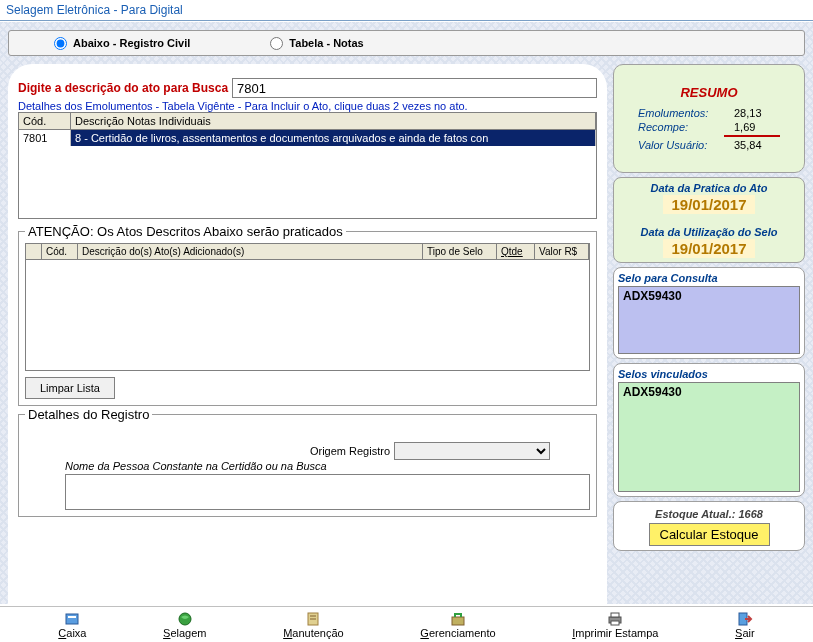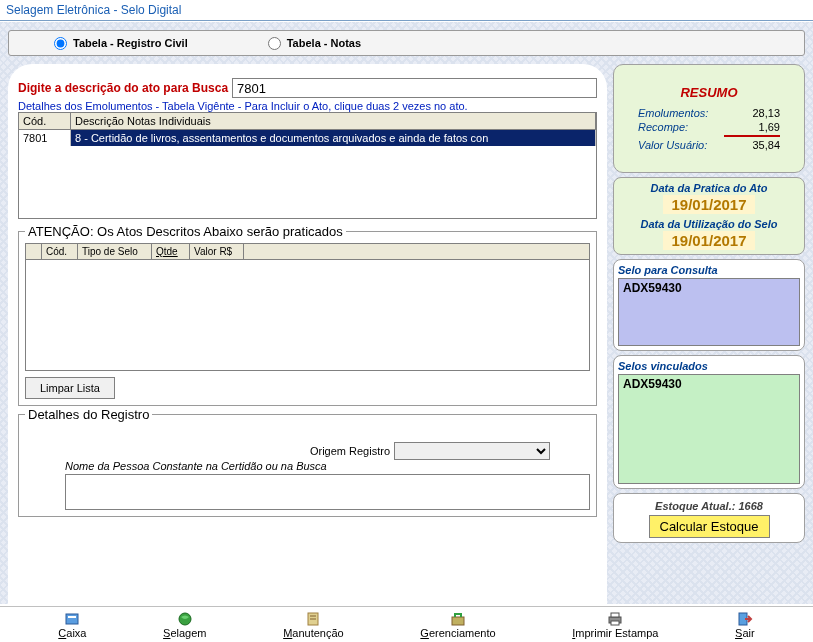--- a/index.html
+++ b/index.html
@@ -38,48 +38,48 @@
 .details-row { display: flex; align-items: center; gap: 4px; margin-top: -8px; flex-wrap: wrap; }
 .details-row label { font-size: 11px; }
 .small-input { border: 1px solid #808080; height: 18px; width: 48px; padding: 1px 2px; }
 .date-input { border: 1px solid #808080; height: 18px; width: 74px; padding: 1px 2px; }
 .details-row2 { display: flex; align-items: center; gap: 4px; margin-top: 6px; justify-content: flex-end; padding-right: 40px; }
 .combo { border: 1px solid #808080; height: 18px; width: 156px; }
 .nome-area { border: 1px solid #808080; height: 36px; margin-top: 2px; background: #fff; }
 .resumo { background: #e8f5d8; border: 1px solid #a0a0a0; border-radius: 10px; padding: 20px; }
 .resumo-title { text-align: center; color: #c00000; font-weight: bold; font-style: italic; font-size: 13px; margin-bottom: 6px; }
 .resumo-line { display: flex; justify-content: space-between; color: #003e8e; font-style: italic; padding: 1px 4px; }
-.resumo-line span:last-child { color: #000; font-style: normal; width: 46px; text-align: right; }
+.resumo-line span:last-child { color: #000; font-style: normal; width: 46px; }
 .red-under { border-bottom: 2px solid #c00000; margin: 1px 4px 1px 90px; }
 .date-box { background: #e8f5d8; border: 1px solid #a0a0a0; border-radius: 8px; padding: 4px; text-align: center; }
 .date-box .lbl { color: #003e8e; font-style: italic; font-weight: bold; }
 .date-box .val { color: #b37800; font-weight: bold; font-size: 15px; background: #fff5cc; display: inline-block; padding: 1px 8px; margin-top: 1px; }
 .selo-box { background: #fff; border: 1px solid #a0a0a0; border-radius: 8px; padding: 4px; }
 .selo-box .lbl { color: #003e8e; font-style: italic; font-weight: bold; }
 .selo-area { height: 68px; margin-top: 2px; padding: 2px 4px; font-weight: bold; font-size: 12px; }
 .selo-purple { background: #bcc0f0; border: 1px solid #808080; }
 .selo-green { background: #c5f0c5; border: 1px solid #808080; height: 110px; }
 .stock-box { background: #fff; border: 1px solid #a0a0a0; border-radius: 8px; padding: 4px; text-align: center; }
 .stock-lbl { color: #404040; font-style: italic; font-weight: bold; font-size: 13px; }
 .stock-btn { background: #fff168; border: 1px solid #808080; padding: 3px 10px; font-size: 13px; margin-top: 2px; cursor: pointer; display: inline-block; }
 .toolbar { position: absolute; left: 0; right: 0; bottom: 0; height: 36px; background: #fff; border-top: 1px solid #c0c0c0; display: flex; align-items: center; justify-content: space-around; padding: 0 20px; }
 .tool-item { display: flex; flex-direction: column; align-items: center; gap: 0; cursor: pointer; font-size: 11px; }
 .tool-item .ico { width: 16px; height: 16px; }
 .u { text-decoration: underline; }
 </style>
 </head>
 <body>
 
-<div class="titlebar">Selagem Eletrônica - Selo Digital</div>
+<div class="titlebar">Selagem Eletrônica - Para Digital</div>
 <div class="bg-pattern">
 <div style="padding-top:8px;">
 <div class="tab-strip">
   <label class="radio-wrap">
     <input type="radio" name="tb" checked="" style="">
-    <span>Tabela - Registro Civil</span>
+    <span>Abaixo - Registro Civil</span>
   </label>
   <label class="radio-wrap">
     <input type="radio" name="tb" style="">
     <span>Tabela - Notas</span>
   </label>
 </div>
 </div>
 <div class="content">
   <div class="left-col">
     <div class="panel-white">
@@ -100,20 +100,21 @@
           </div>
         </div>
       </div>
 
       <div class="fieldset">
         <span class="legend">ATENÇÃO: Os Atos Descritos Abaixo serão praticados</span>
         <div class="grid grid2">
           <div class="grid-header">
             <div class="g2c0"></div>
             <div class="g2c1">Cód.</div>
+            <div class="g2c2">Descrição do(s) Ato(s) Adicionado(s)</div>
             <div class="g2c3">Tipo de Selo</div>
             <div class="g2c4">Qtde</div>
             <div class="g2c5">Valor R$</div>
           </div>
           <div class="grid2-body"></div>
         </div>
         <button class="btn">Limpar Lista</button>
       </div>
 
       <div class="fieldset" style="margin-top:8px;">
@@ -143,21 +144,21 @@
           </div>
       <div class="red-under"></div>
       <div class="resumo-line">
             <span>Valor Usuário:</span>
             <span>35,84</span>
           </div>
     </div>
     <div class="date-box">
       <div class="lbl">Data da Pratica do Ato</div>
       <div class="val">19/01/2017</div>
-      <div class="lbl" style="margin-top:4px;">Data da Utilização do Selo</div>
+      <div class="lbl" style="margin-top:12px;">Data da Utilização do Selo</div>
       <div class="val">19/01/2017</div>
     </div>
     <div class="selo-box">
       <div class="lbl">Selo para Consulta</div>
       <div class="selo-area selo-purple">ADX59430</div>
     </div>
     <div class="selo-box">
       <div class="lbl">Selos vinculados</div>
       <div class="selo-area selo-green">ADX59430</div>
     </div>

